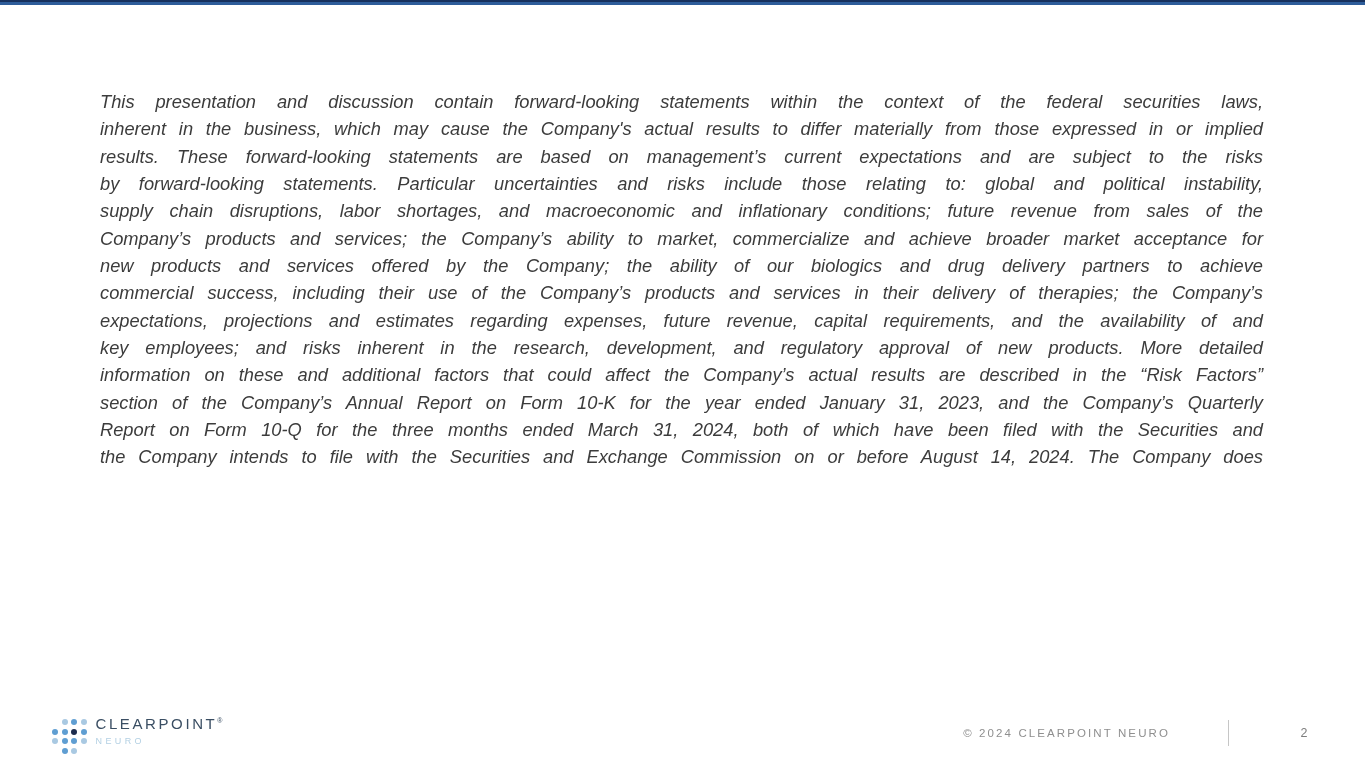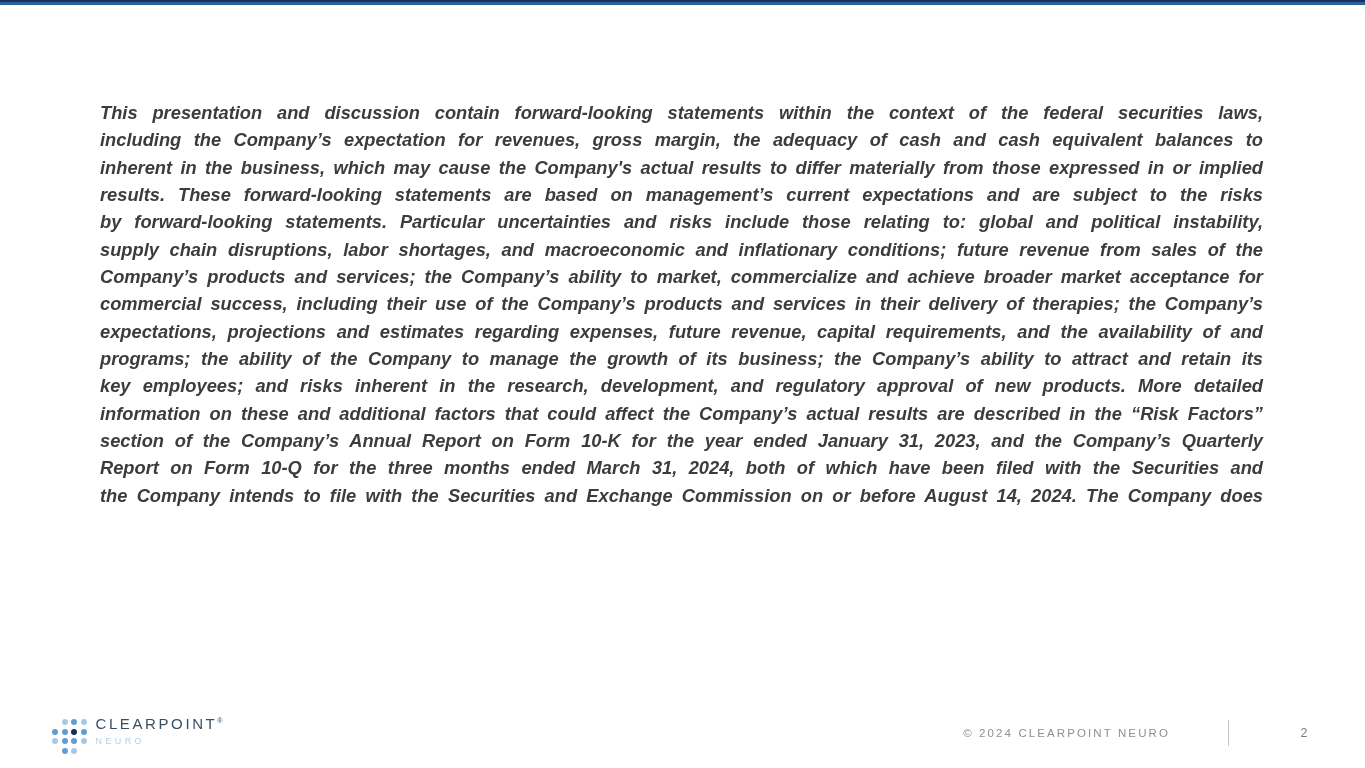--- a/index.html
+++ b/index.html
@@ -14,26 +14,25 @@
   
   .top-bar {
     position: absolute; top: 0; left: 0;
     width: 100%; height: 5px;
     background: linear-gradient(to bottom, #17315d 0%, #17315d 30%, #2e5d9a 45%, #2e5d9a 100%);
   }
 
   
   .disclaimer {
     position: absolute;
-    left: 100px; top: 99px; width: 1163px;
+    left: 100px; top: 88px; width: 1163px;
     font-style: italic;
     font-size: 18.3px;
     line-height: 27.35px;
     color: #3c3c3c;
-    font-weight: bold;
   }
   .disclaimer .line { text-align: justify; text-align-last: justify; }
   .disclaimer .line.last { text-align-last: left; }
 
   
   .logo {
     position: absolute; left: 52px; top: 715px;
     display: flex; align-items: flex-start;
   }
   .logo-dots {
@@ -73,29 +72,28 @@
     font-size: 12.5px; color: #7d7d7d;
   }
 </style>
 </head>
 <body>
 
 <div class="top-bar"></div>
 
 <div class="disclaimer">
     <div class="line">This presentation and discussion contain forward-looking statements within the context of the federal securities laws,</div>
-    <div class="line">including the Company’s expectation for revenues, gross margin, the adequacy of cash and cash equivalent balances to</div>
     <div class="line">inherent in the business, which may cause the Company's actual results to differ materially from those expressed in or implied</div>
     <div class="line">results.  These forward-looking statements are based on management’s current expectations and are subject to the risks</div>
     <div class="line">by forward-looking statements.  Particular uncertainties and risks include those relating to: global and political instability,</div>
     <div class="line">supply chain disruptions, labor shortages, and macroeconomic and inflationary conditions; future revenue from sales of the</div>
     <div class="line">Company’s products and services; the Company’s ability to market, commercialize and achieve broader market acceptance for</div>
+    <div class="line">new products and services offered by the Company; the ability of our biologics and drug delivery partners to achieve</div>
     <div class="line">commercial success, including their use of the Company’s products and services in their delivery of therapies; the Company’s</div>
     <div class="line">expectations, projections and estimates regarding expenses, future revenue, capital requirements, and the availability of and</div>
-    <div class="line">programs;  the ability of the Company to manage the growth of its business; the Company’s ability to attract and retain its</div>
     <div class="line">key employees; and risks inherent in the research, development, and regulatory approval of new products. More detailed</div>
     <div class="line">information on these and additional factors that could affect the Company’s actual results are described in the “Risk Factors”</div>
     <div class="line">section of the Company’s Annual Report on Form 10-K for the year ended January 31, 2023, and the Company’s Quarterly</div>
     <div class="line">Report on Form 10-Q for the three months ended March 31, 2024, both of which have been filed with the Securities and</div>
     <div class="line">the Company intends to file with the Securities and Exchange Commission on or before August 14, 2024. The Company does</div>
   </div>
 
 <div class="logo">
   <div class="logo-dots">
       <span class="dot empty"></span>

